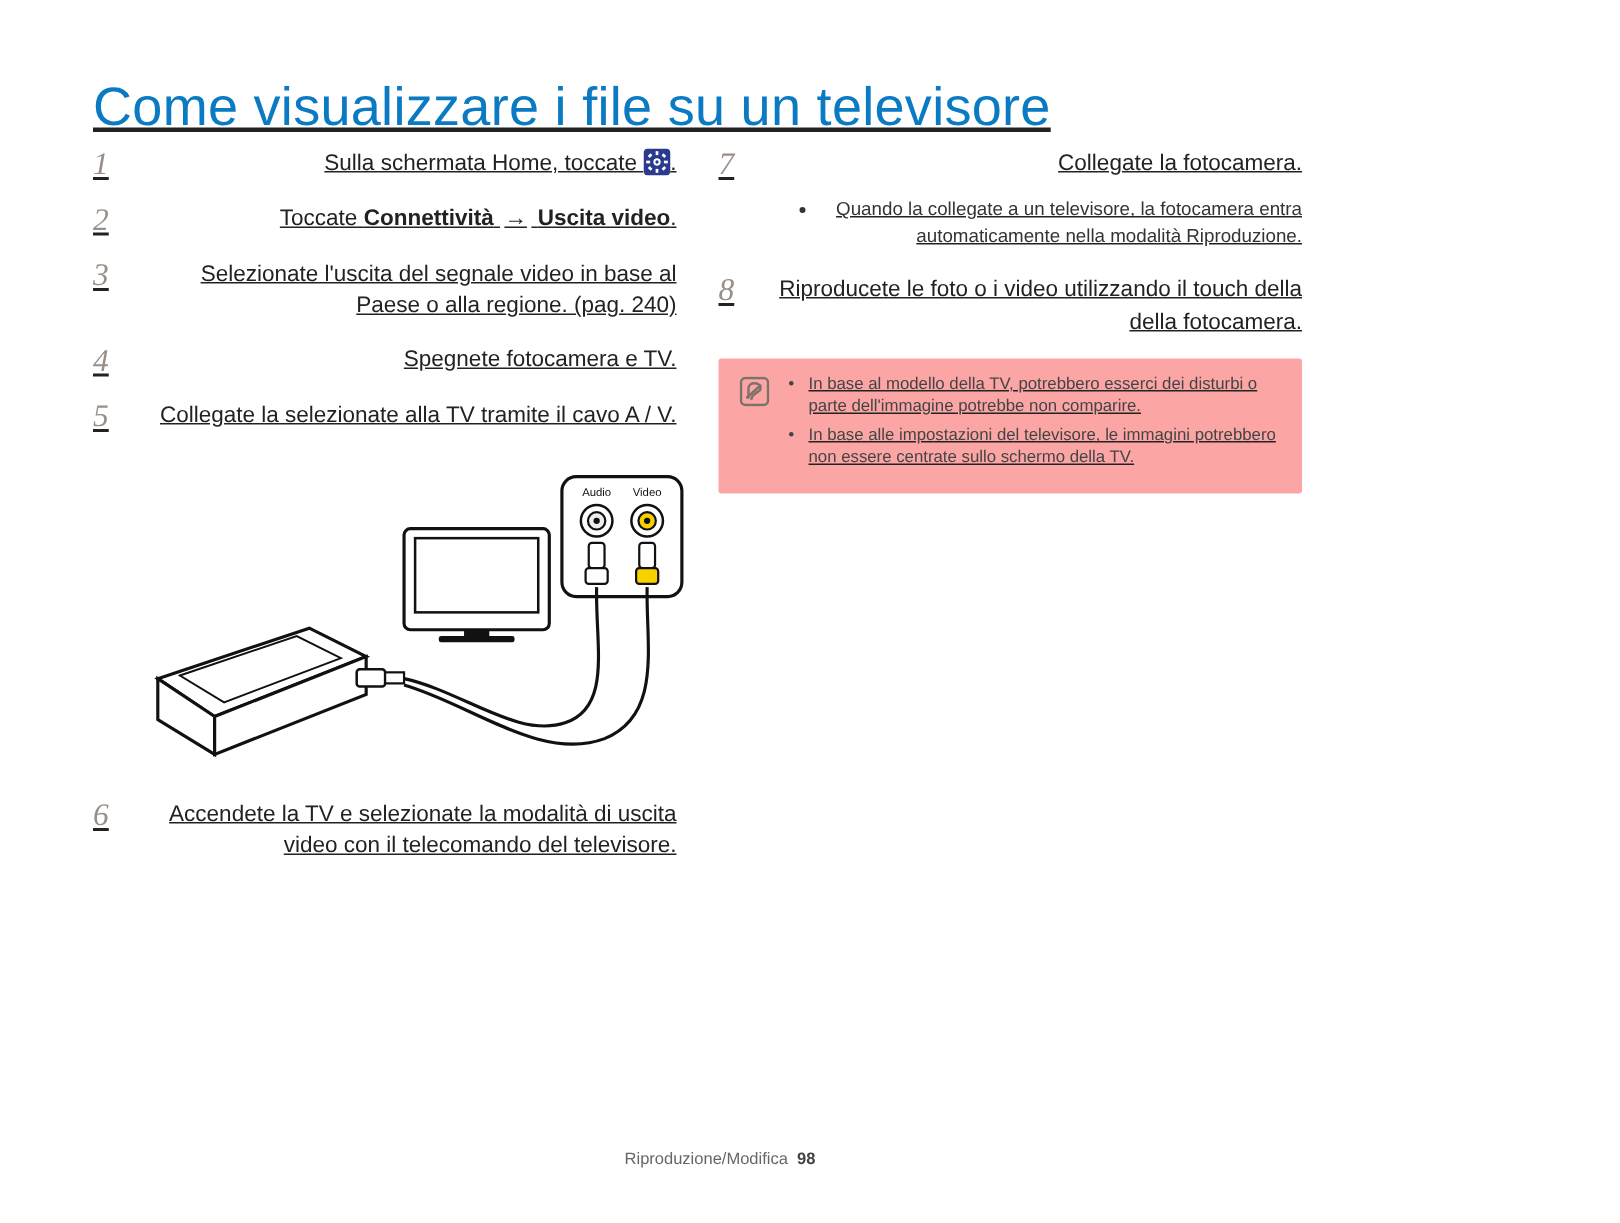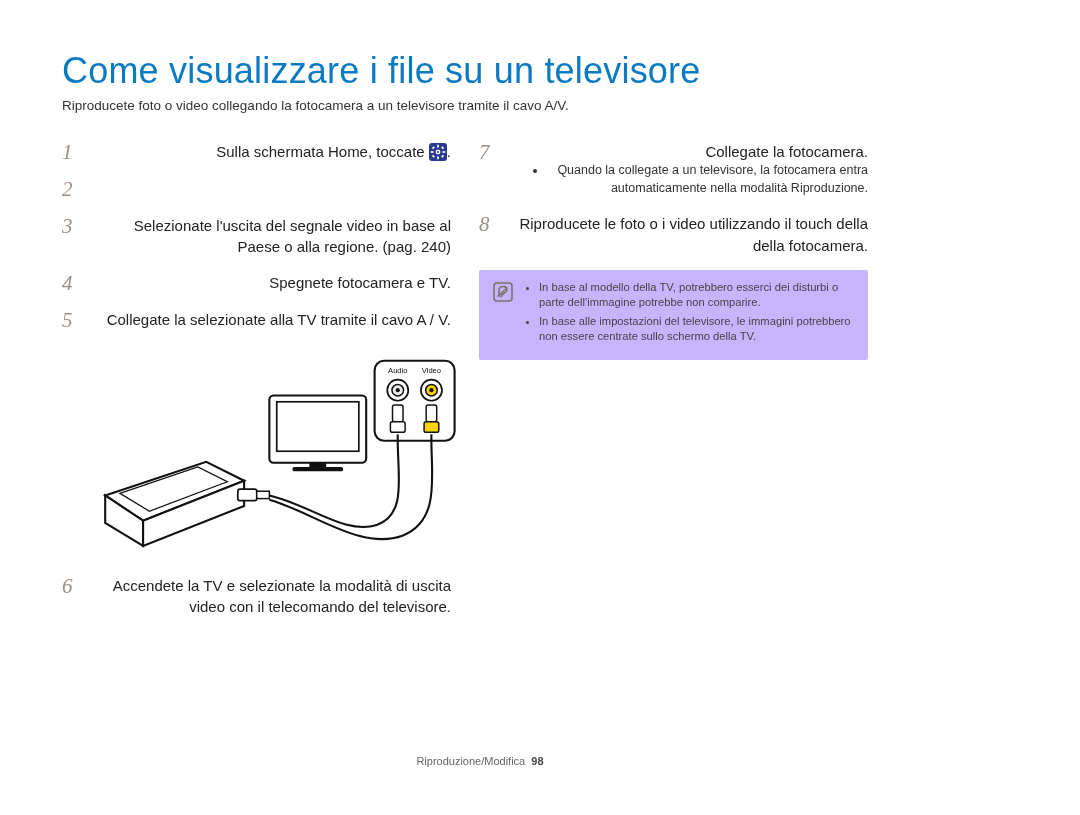--- a/index.html
+++ b/index.html
@@ -10,20 +10,21 @@
     background: #fff;
     font-family: Arial, Helvetica, sans-serif;
     color: #222;
   }
   .page {
     position: relative;
     width: 960px;
     height: 815px;
     box-sizing: border-box;
     padding: 50px 92px 40px 62px;
+    text-decoration: underline;
   }
   .title {
     font-size: 36px;
     font-weight: 400;
     color: #0a7ac2;
     letter-spacing: 0.2px;
     margin: 0 0 6px 0;
   }
   .subtitle {
     font-size: 13.5px;
@@ -65,35 +66,35 @@
   .steptext .inline-icon {
     display: inline-block;
     width: 18px;
     height: 18px;
     vertical-align: -4px;
   }
   .strong { font-weight: 700; }
   .arrow-sep { margin: 0 3px; }
   .sub-bullets {
     list-style: disc;
-    margin: 0 0 0 0;
+    margin: 12px 0 0 0;
     padding-left: 40px;
     font-size: 12.5px;
     color: #333;
   }
   .sub-bullets > li { margin-bottom: 2px; line-height: 1.4; }
 
   .diagram-wrap {
     margin: 8px 0 8px 30px;
   }
 
   .diagram svg { display: block; }
 
   .notebox {
-    background: #c4b5fd;
+    background: #fca5a5;
     border-radius: 2px;
     margin-top: 12px;
     padding: 10px 14px 12px 14px;
     display: flex;
     gap: 10px;
     align-items: flex-start;
   }
   .note-icon {
     flex: 0 0 20px;
     width: 20px;
@@ -104,42 +105,41 @@
     list-style: disc;
     margin: 0;
     padding-left: 16px;
     font-size: 11.2px;
     color: #444;
   }
   .note-list > li { margin-bottom: 4px; line-height: 1.35; }
 
   .footer {
     position: absolute;
-    bottom: 48px;
+    bottom: 36px;
     left: 0;
     width: 100%;
     text-align: center;
     font-size: 11px;
     color: #666;
   }
   .footer .pn { font-weight: 700; color: #444; }
 
   .av-label {
     font-family: Arial, sans-serif;
     font-size: 7.2px;
     fill: #111;
   }
 </style>
 </head>
 <body>
 
 <div class="page">
 
   <h1 class="title">Come visualizzare i file su un televisore</h1>
-  <p class="subtitle">Riproducete foto o video collegando la fotocamera a un televisore tramite il cavo A/V.</p>
 
   <div class="cols">
 
     <div class="col">
       <ol class="steps">
 
         <li>
           <span class="stepnum">1</span>
           <span class="steptext">
             <span>Sulla schermata Home, toccate </span>
@@ -161,20 +161,25 @@
                   <circle r="2.3" fill="#fff"></circle>
                   <circle r="1.1" fill="#2a3b8f"></circle>
                 </g>
               </svg>
             </span><span>.</span>
           </span>
         </li>
 
         <li>
           <span class="stepnum">2</span>
+          <span class="steptext">
+            <span>Toccate </span><span class="strong">Connettività</span>
+            <span class="arrow-sep">→</span>
+            <span class="strong">Uscita video</span><span>.</span>
+          </span>
         </li>
 
         <li>
           <span class="stepnum">3</span>
           <span class="steptext">Selezionate l'uscita del segnale video in base al Paese o alla regione. (pag. 240)</span>
         </li>
 
         <li>
           <span class="stepnum">4</span>
           <span class="steptext">Spegnete fotocamera e TV.</span>

